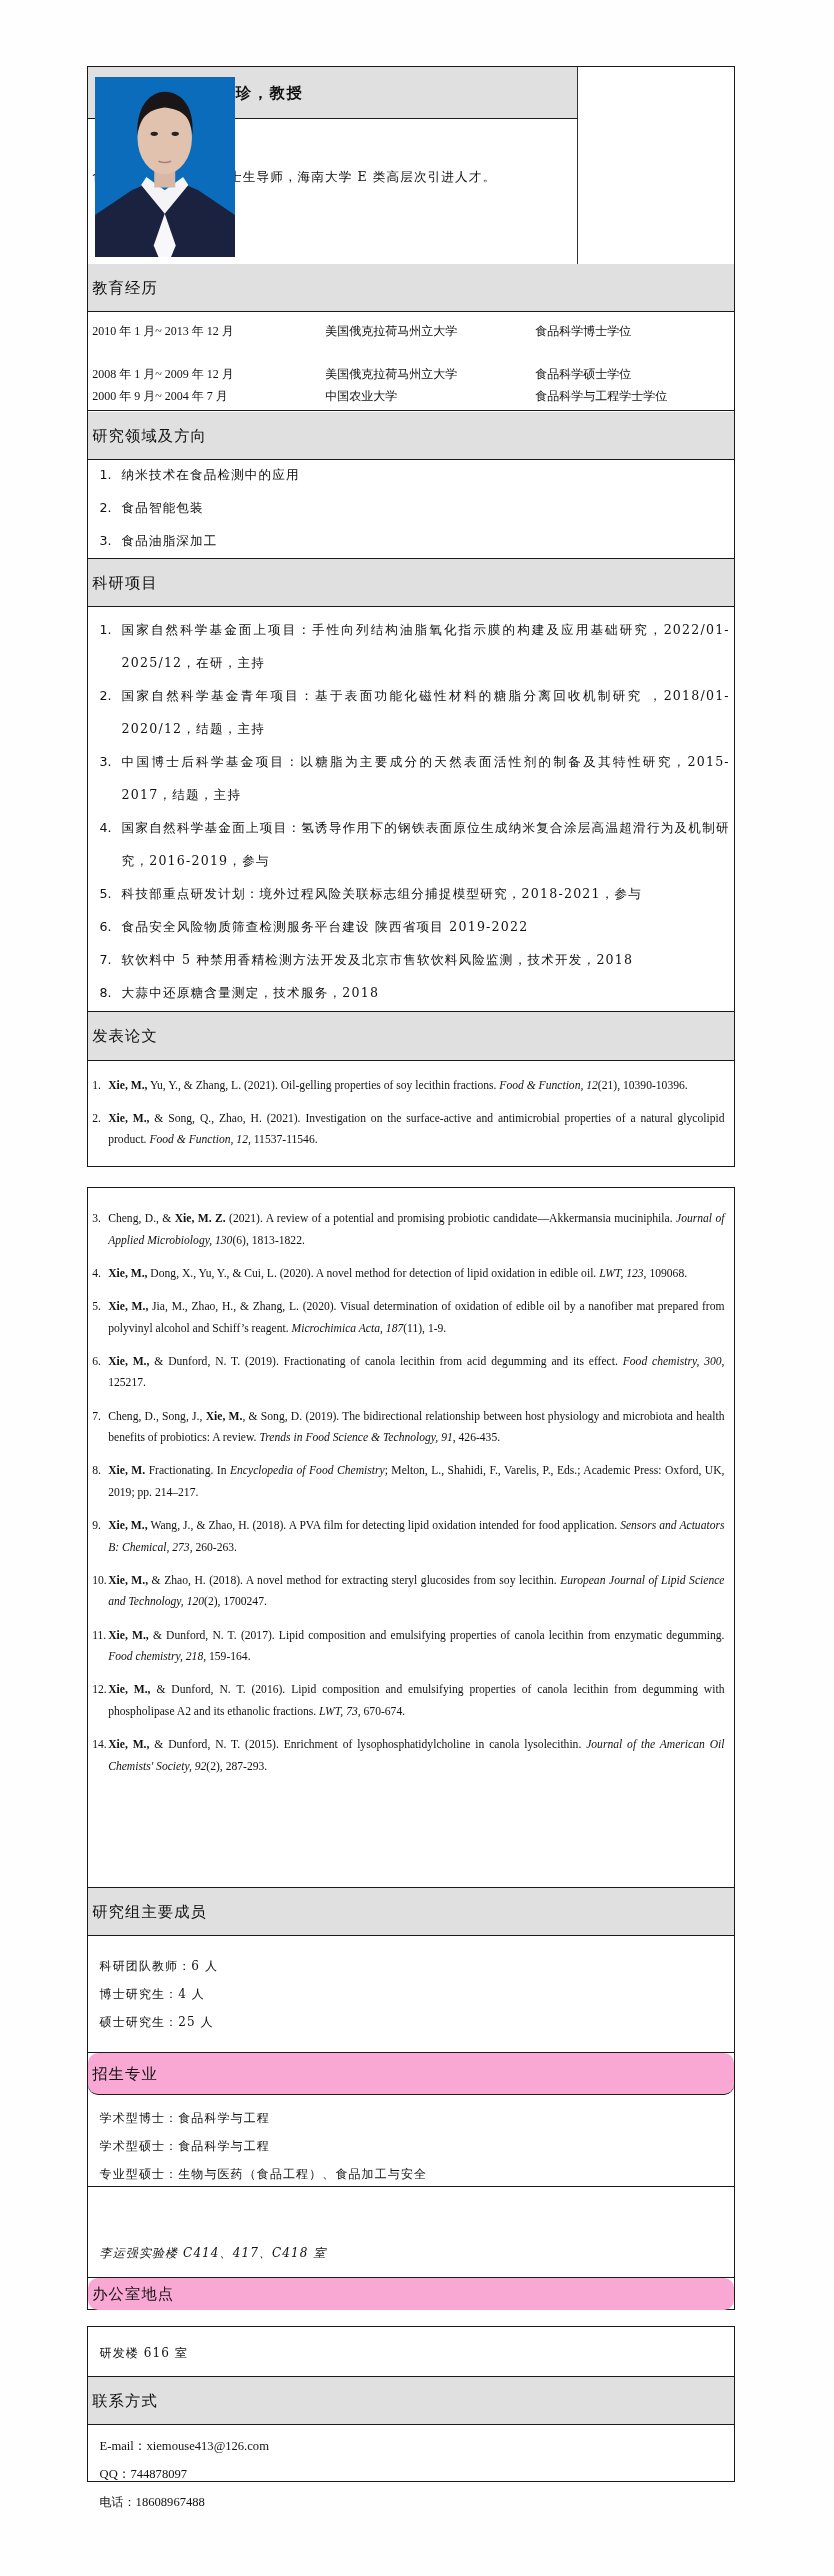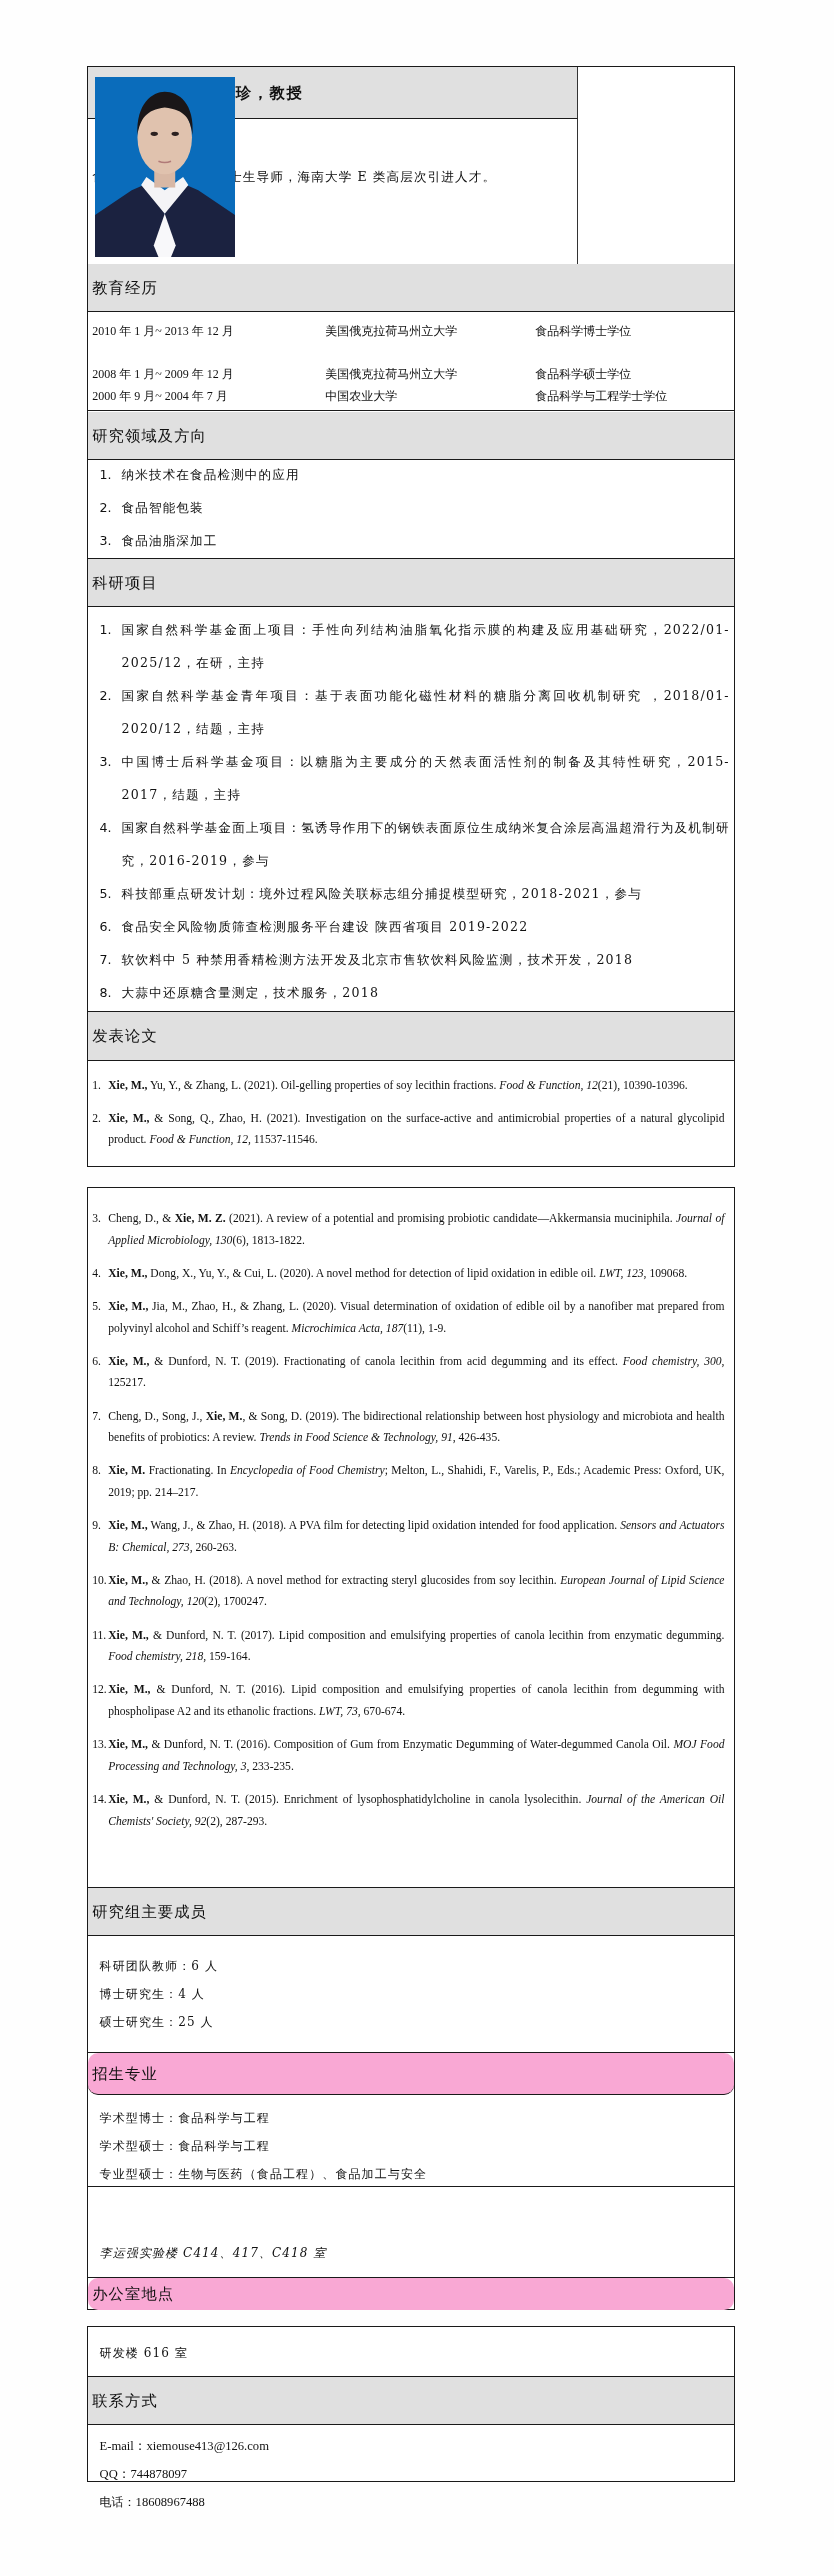--- a/index.html
+++ b/index.html
@@ -159,21 +159,20 @@
       <div class="pub"><span class="num">3.</span><span>Cheng, D., &amp; </span><b>Xie, M. Z.</b><span> (2021). A review of a potential and promising probiotic candidate—Akkermansia muciniphila. </span><i>Journal of Applied Microbiology, 130</i><span>(6), 1813-1822.</span></div>
       <div class="pub"><span class="num">4.</span><b>Xie, M.,</b><span> Dong, X., Yu, Y., &amp; Cui, L. (2020). A novel method for detection of lipid oxidation in edible oil. </span><i>LWT, 123</i><span>, 109068.</span></div>
       <div class="pub"><span class="num">5.</span><b>Xie, M.,</b><span> Jia, M., Zhao, H., &amp; Zhang, L. (2020). Visual determination of oxidation of edible oil by a nanofiber mat prepared from polyvinyl alcohol and Schiff’s reagent. </span><i>Microchimica Acta, 187</i><span>(11), 1-9.</span></div>
       <div class="pub"><span class="num">6.</span><b>Xie, M.,</b><span> &amp; Dunford, N. T. (2019). Fractionating of canola lecithin from acid degumming and its effect. </span><i>Food chemistry, 300</i><span>, 125217.</span></div>
       <div class="pub"><span class="num">7.</span><span>Cheng, D., Song, J., </span><b>Xie, M.</b><span>, &amp; Song, D. (2019). The bidirectional relationship between host physiology and microbiota and health benefits of probiotics: A review. </span><i>Trends in Food Science &amp; Technology, 91</i><span>, 426-435.</span></div>
       <div class="pub"><span class="num">8.</span><b>Xie, M.</b><span> Fractionating. In </span><i>Encyclopedia of Food Chemistry</i><span>; Melton, L., Shahidi, F., Varelis, P., Eds.; Academic Press: Oxford, UK, 2019; pp. 214–217.</span></div>
       <div class="pub"><span class="num">9.</span><b>Xie, M.,</b><span> Wang, J., &amp; Zhao, H. (2018). A PVA film for detecting lipid oxidation intended for food application. </span><i>Sensors and Actuators B: Chemical, 273</i><span>, 260-263.</span></div>
       <div class="pub"><span class="num">10.</span><b>Xie, M.,</b><span> &amp; Zhao, H. (2018). A novel method for extracting steryl glucosides from soy lecithin. </span><i>European Journal of Lipid Science and Technology, 120</i><span>(2), 1700247.</span></div>
       <div class="pub"><span class="num">11.</span><b>Xie, M.,</b><span> &amp; Dunford, N. T. (2017). Lipid composition and emulsifying properties of canola lecithin from enzymatic degumming. </span><i>Food chemistry, 218</i><span>, 159-164.</span></div>
       <div class="pub"><span class="num">12.</span><b>Xie, M.,</b><span> &amp; Dunford, N. T. (2016). Lipid composition and emulsifying properties of canola lecithin from degumming with phospholipase A2 and its ethanolic fractions. </span><i>LWT, 73</i><span>, 670-674.</span></div>
-      <div class="pub"><span class="num">13.</span><b>Xie, M.,</b><span> &amp; Dunford, N. T. (2016). Composition of Gum from Enzymatic Degumming of Water-degummed Canola Oil. </span><i>MOJ Food Processing and Technology, 3</i><span>, 233-235.</span></div>
       <div class="pub"><span class="num">14.</span><b>Xie, M.,</b><span> &amp; Dunford, N. T. (2015). Enrichment of lysophosphatidylcholine in canola lysolecithin. </span><i>Journal of the American Oil Chemists' Society, 92</i><span>(2), 287-293.</span></div>
     </div>
   </div>
 
   <div class="row hdr" style="top:700px; height:48px;">
     <div class="hdr-title">研究组主要成员</div>
   </div>
   <div class="row" style="top:748px; height:117px;">
     <div class="plain" style="top:22px;">
       <div class="plain-line">科研团队教师：6 人</div>

